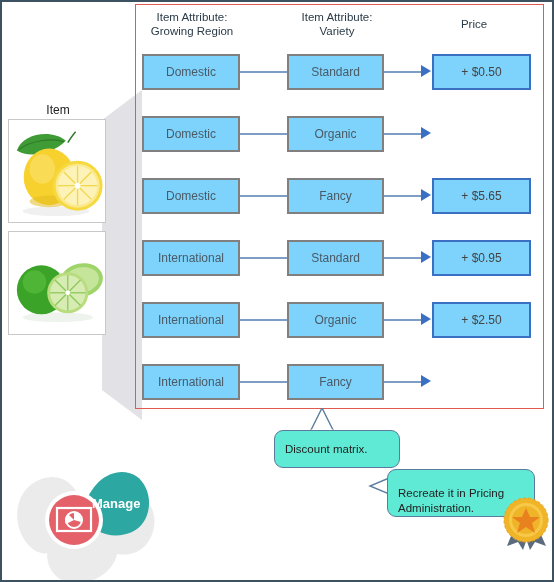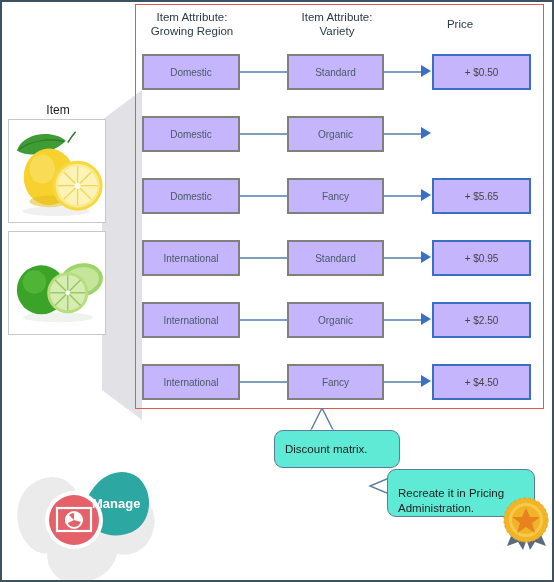--- a/index.html
+++ b/index.html
@@ -19,26 +19,26 @@
   #wedge{position:absolute;left:100px;top:88px;width:40px;height:330px;}
 
   
   #matrix-panel{position:absolute;left:133px;top:2px;width:409px;height:405px;
                 border:1.4px solid #e05a4f;box-sizing:border-box;background:transparent;}
 
   
   .hdr{position:absolute;font-size:11.5px;color:#2b3b47;text-align:center;line-height:14px;}
   #hdr-region{left:140px;top:8px;width:100px;}
   #hdr-variety{left:285px;top:8px;width:100px;}
-  #hdr-price{left:408px;top:15px;width:100px;}
+  #hdr-price{left:422px;top:15px;width:100px;}
 
   
   .row{position:absolute;height:36px;}
   .node{position:absolute;box-sizing:border-box;display:flex;align-items:center;
-        justify-content:center;font-size:10px;color:#4a5a66;background:#c4b5fd;}
+        justify-content:center;font-size:12px;color:#4a5a66;background:#7dd3fc;}
   .attr-box{border:2px solid #808080;height:36px;}
   .region-box{left:140px;width:98px;}
   .variety-box{left:285px;width:97px;}
   .price-box{left:430px;width:99px;height:36px;border:2px solid #3a6fc4;color:#444;align-items:center;}
 
   .conn{position:absolute;height:2px;background:#7d9dc4;top:17px;}
   .conn-a{left:238px;width:47px;}
   .conn-b{left:382px;width:38px;}
   .arrow-head{position:absolute;left:419px;top:11px;width:0;height:0;
               border-top:6px solid transparent;border-bottom:6px solid transparent;
@@ -209,23 +209,20 @@
       <div class="row" style="top: 362px; left: 0px; right: 0px;">
         <div class="node attr-box region-box">
           <span>International</span>
         </div>
         <div class="conn conn-a"></div>
         <div class="node attr-box variety-box">
           <span>Fancy</span>
         </div>
         <div class="conn conn-b"></div>
         <div class="arrow-head"></div>
-        <div class="node price-box">
-          <span>+ $4.50</span>
-        </div>
       </div>
     </div>
 
   <svg id="tail-discount" viewBox="0 0 56 24">
     <polygon points="18,24 30,0 42,24" fill="#ffffff" stroke="#5b7c9d" stroke-width="1.4"></polygon>
     <line x1="19" y1="23" x2="41" y2="23" stroke="#ffffff" stroke-width="3"></line>
   </svg>
   <svg id="tail-recreate" viewBox="0 0 32 30">
     <polygon points="32,4 8,14 32,24" fill="#ffffff" stroke="#5b7c9d" stroke-width="1.4"></polygon>
     <line x1="31" y1="5" x2="31" y2="23" stroke="#ffffff" stroke-width="3"></line>

